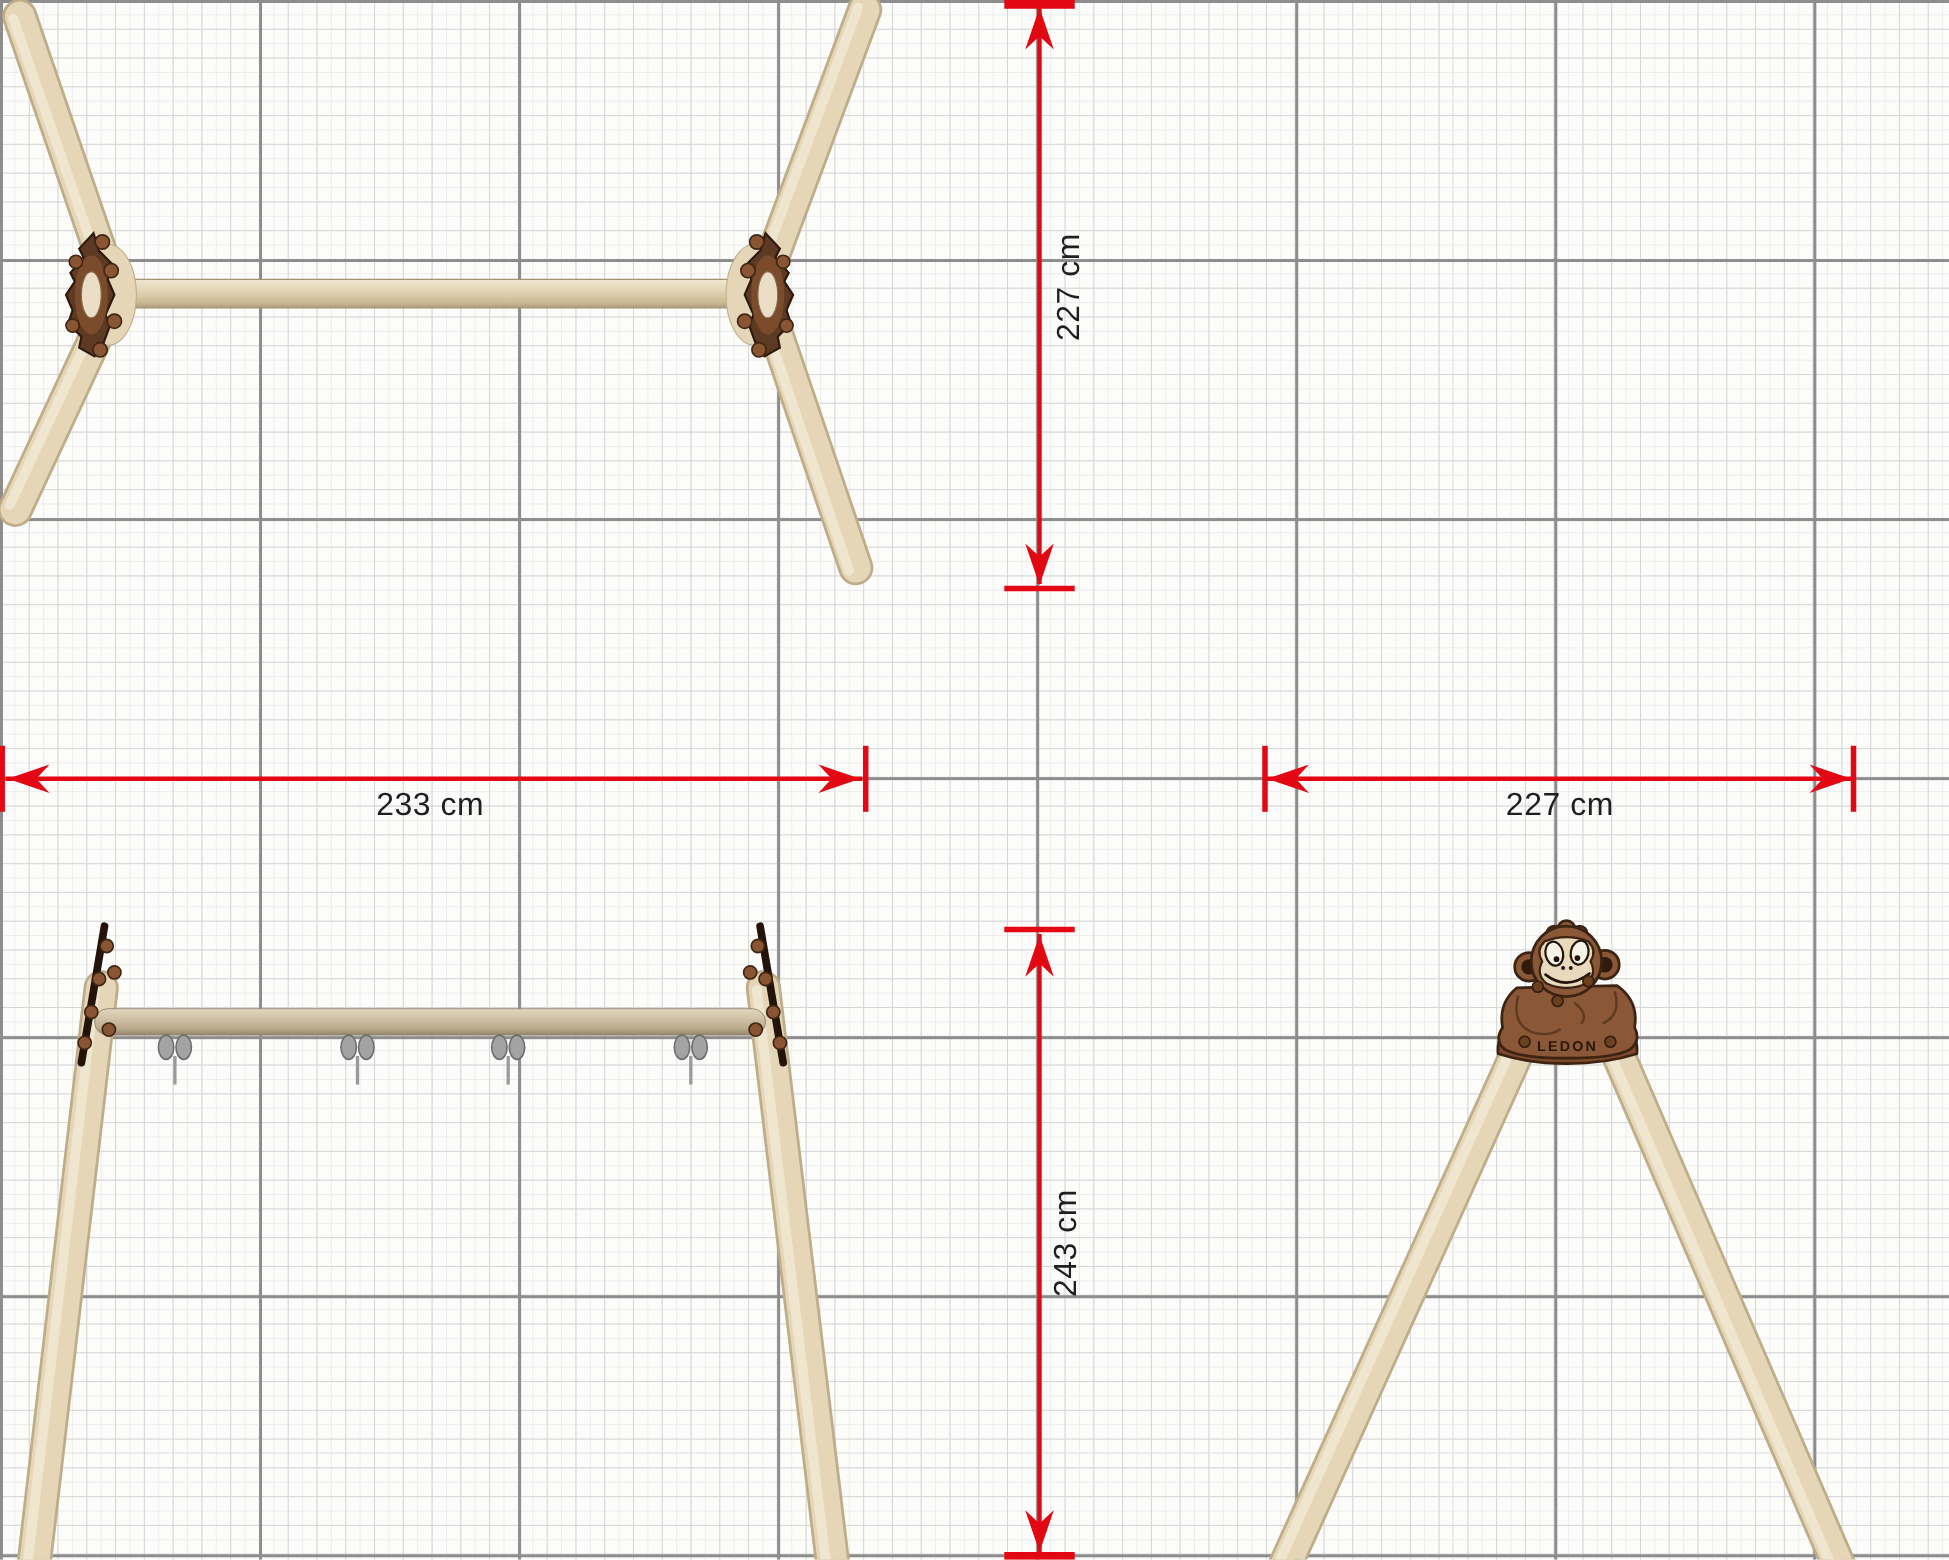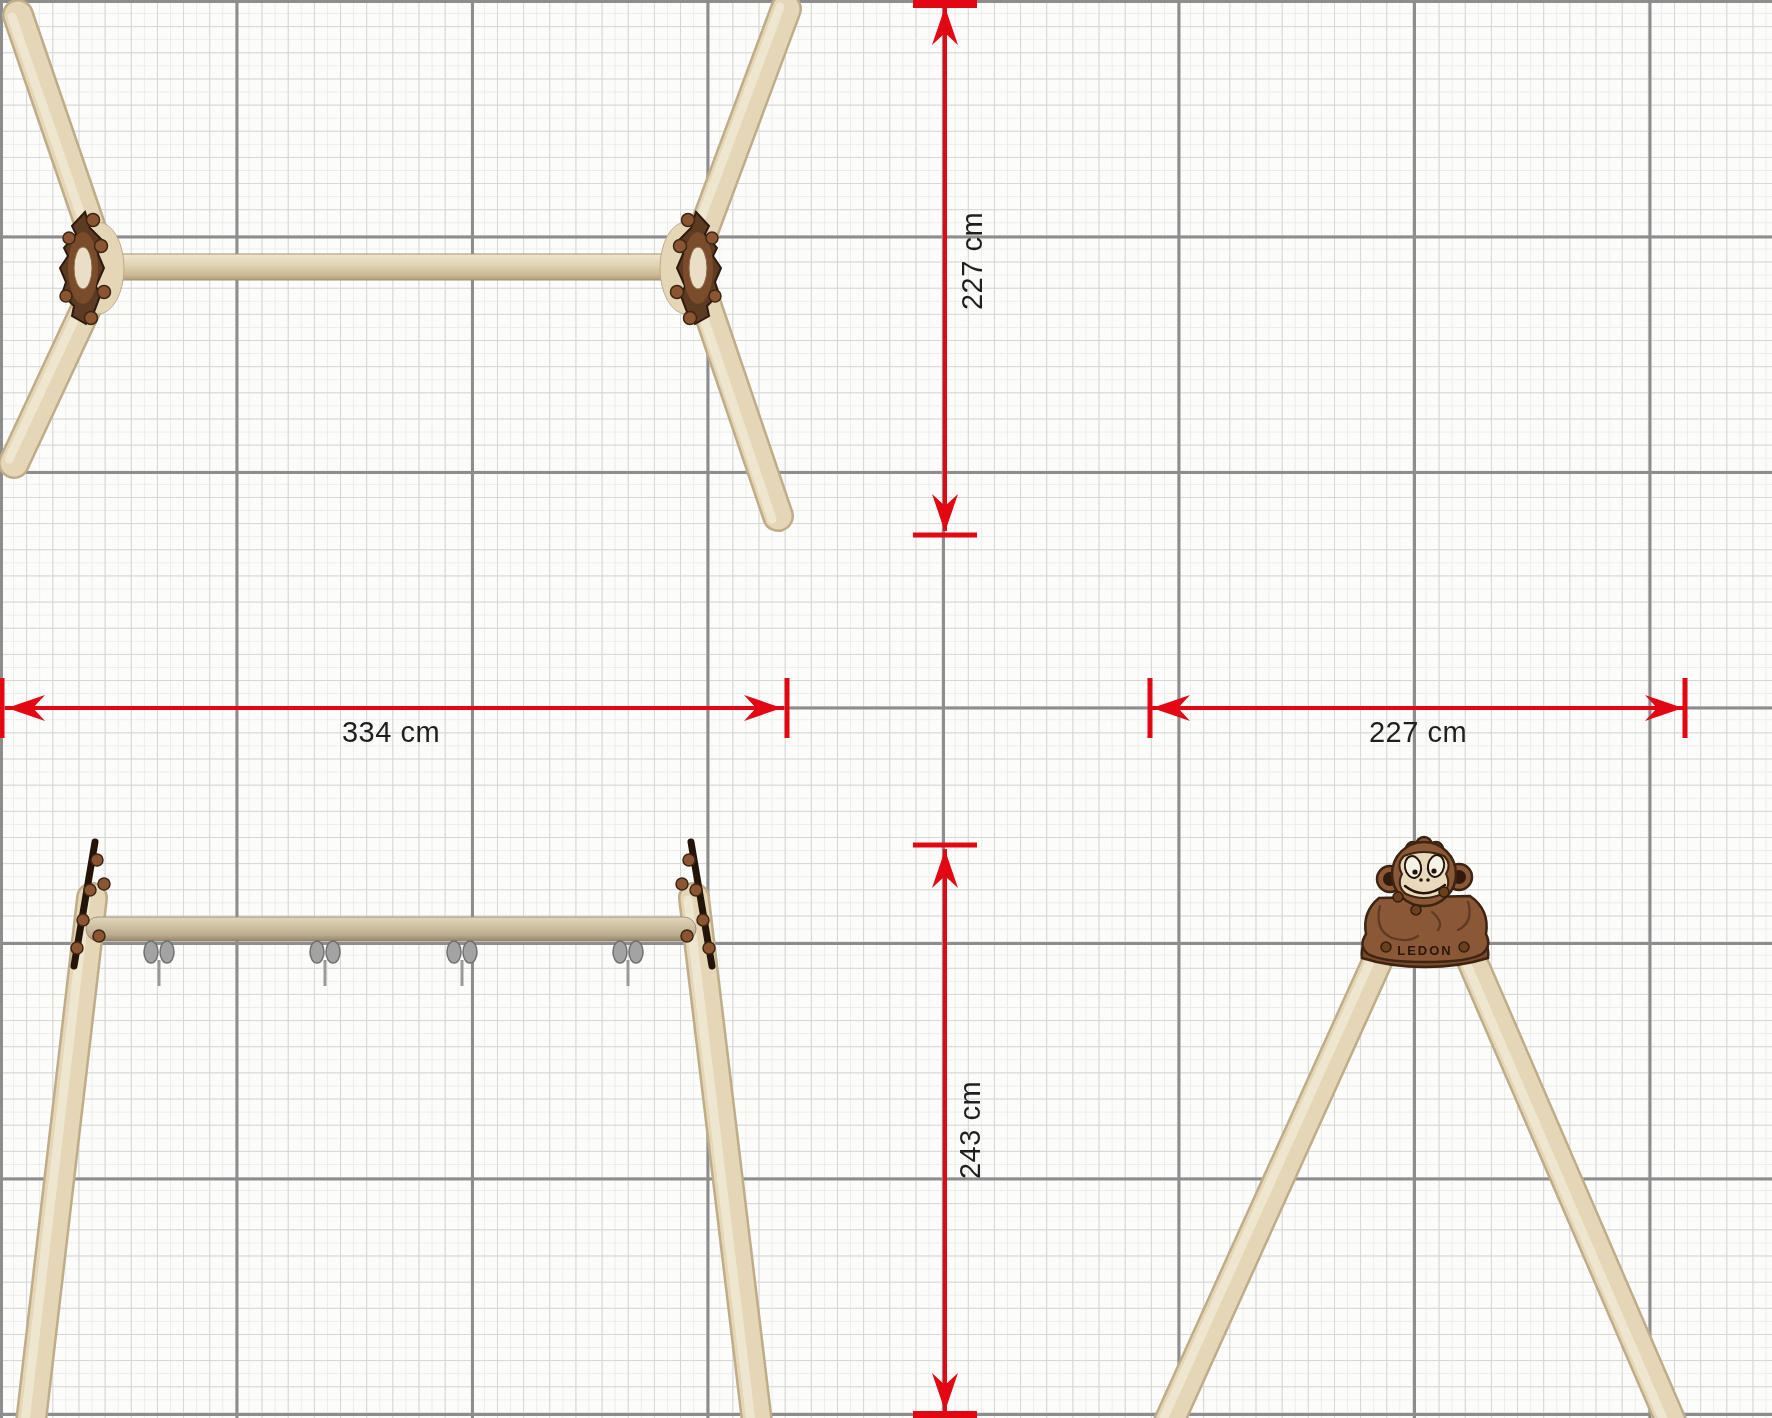--- a/index.html
+++ b/index.html
@@ -261,16 +261,16 @@
     <g>
       <line class="dim" x1="945" y1="849" x2="945" y2="1412"></line>
       <line class="dim-tick" x1="913" y1="845" x2="977" y2="845"></line>
       <line class="dim-big" x1="913" y1="1415" x2="977" y2="1415"></line>
       <path class="dim-fill" d="M945,850 L932,888 L945,876 L958,888 Z"></path>
       <path class="dim-fill" d="M945,1411 L932,1373 L945,1385 L958,1373 Z"></path>
     </g>
   </svg>
 
   <div class="dim-label vertical" style="left:972px; top:261px;">227 cm</div>
-  <div class="dim-label" style="left:391px; top:732px;">334 cm</div>
+  <div class="dim-label" style="left:391px; top:732px;">233 cm</div>
   <div class="dim-label" style="left:1418px; top:732px;">227 cm</div>
   <div class="dim-label vertical" style="left:970px; top:1130px;">243 cm</div>
 </div>
 
 </body></html>

